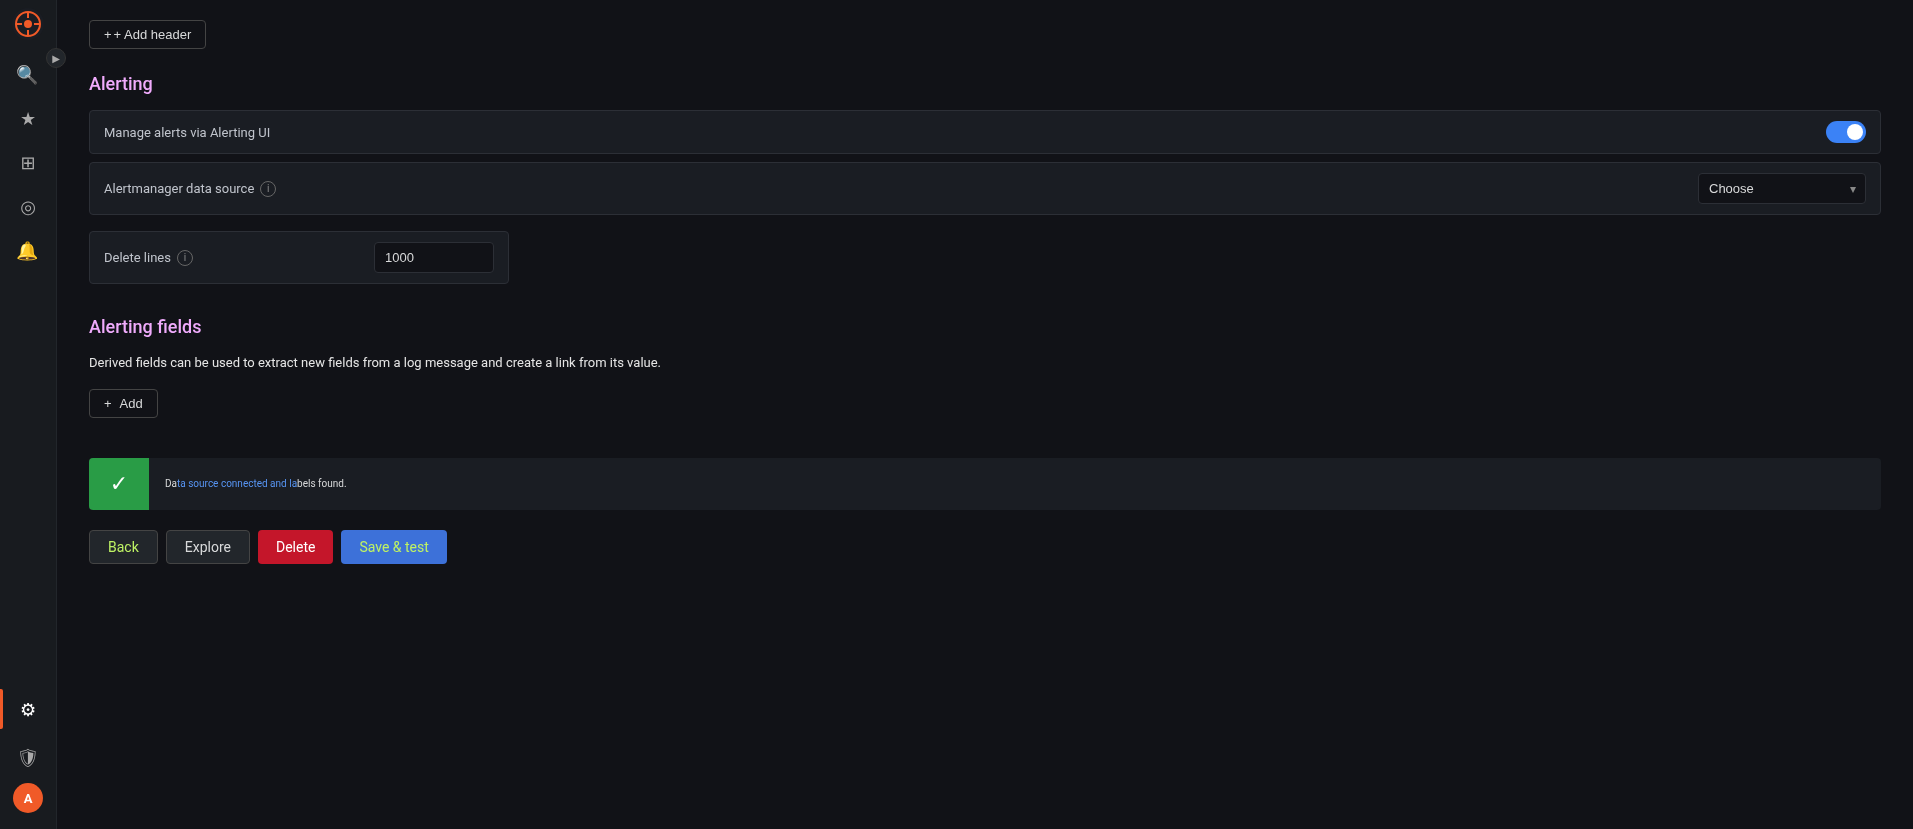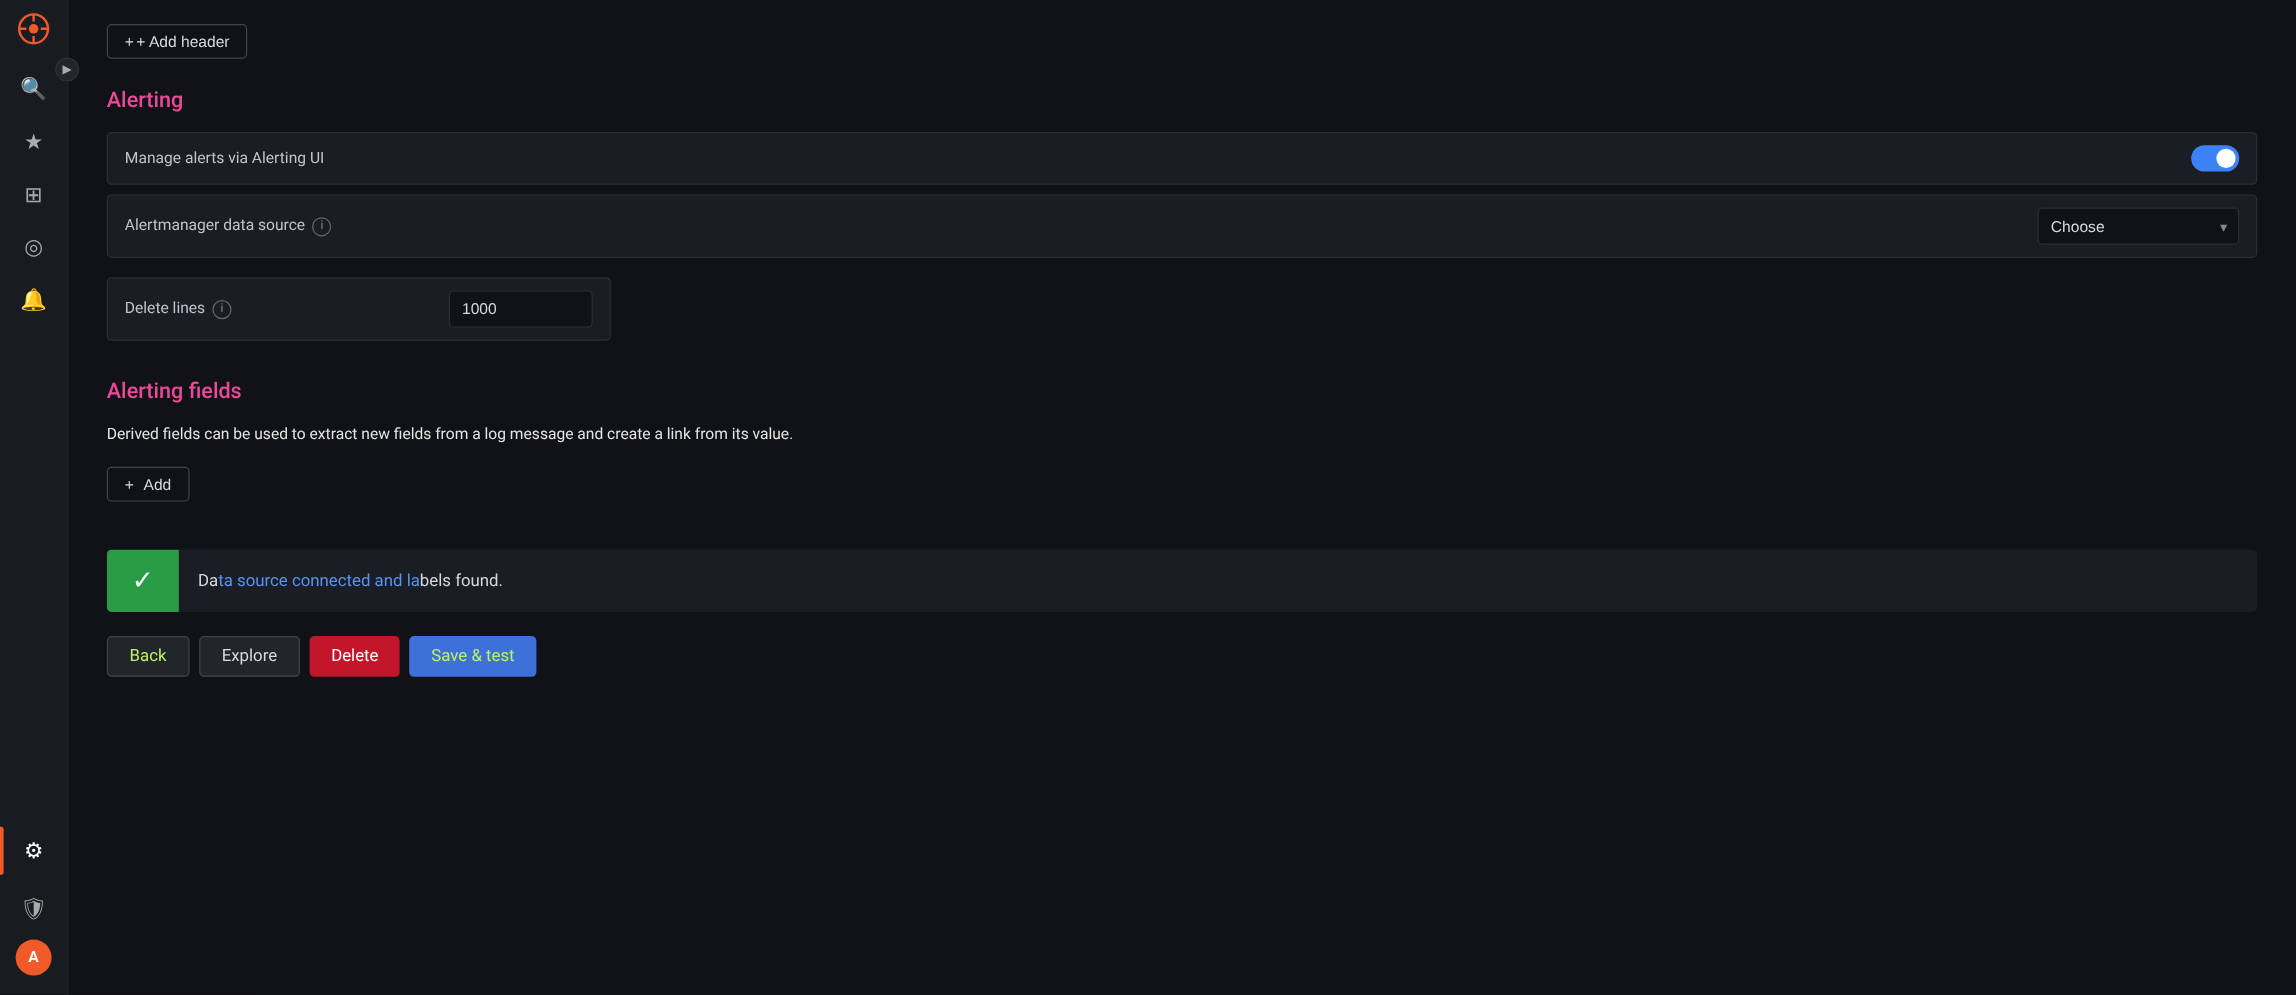--- a/index.html
+++ b/index.html
@@ -110,21 +110,21 @@
       border-radius: 4px;
       cursor: pointer;
       font-size: 13px;
       margin-bottom: 24px;
     }
 
     
     .section-heading {
       font-size: 18px;
       font-weight: 500;
-      color: #ec4899;
+      color: #f0abfc;
       margin-bottom: 16px;
     }
 
     
     .form-row {
       display: flex;
       align-items: center;
       background: #1a1d23;
       border: 1px solid #2c2f36;
       border-radius: 4px;
@@ -256,21 +256,21 @@
       height: 52px;
       display: flex;
       align-items: center;
       justify-content: center;
       flex-shrink: 0;
       font-size: 22px;
       color: white;
     }
     .success-text {
       padding: 0 16px;
-      font-size: 14px;
+      font-size: 10px;
       color: #d8d9da;
     }
     .success-text .highlight {
       color: #5794f2;
     }
 
     
     .footer-btns {
       display: flex;
       gap: 8px;

